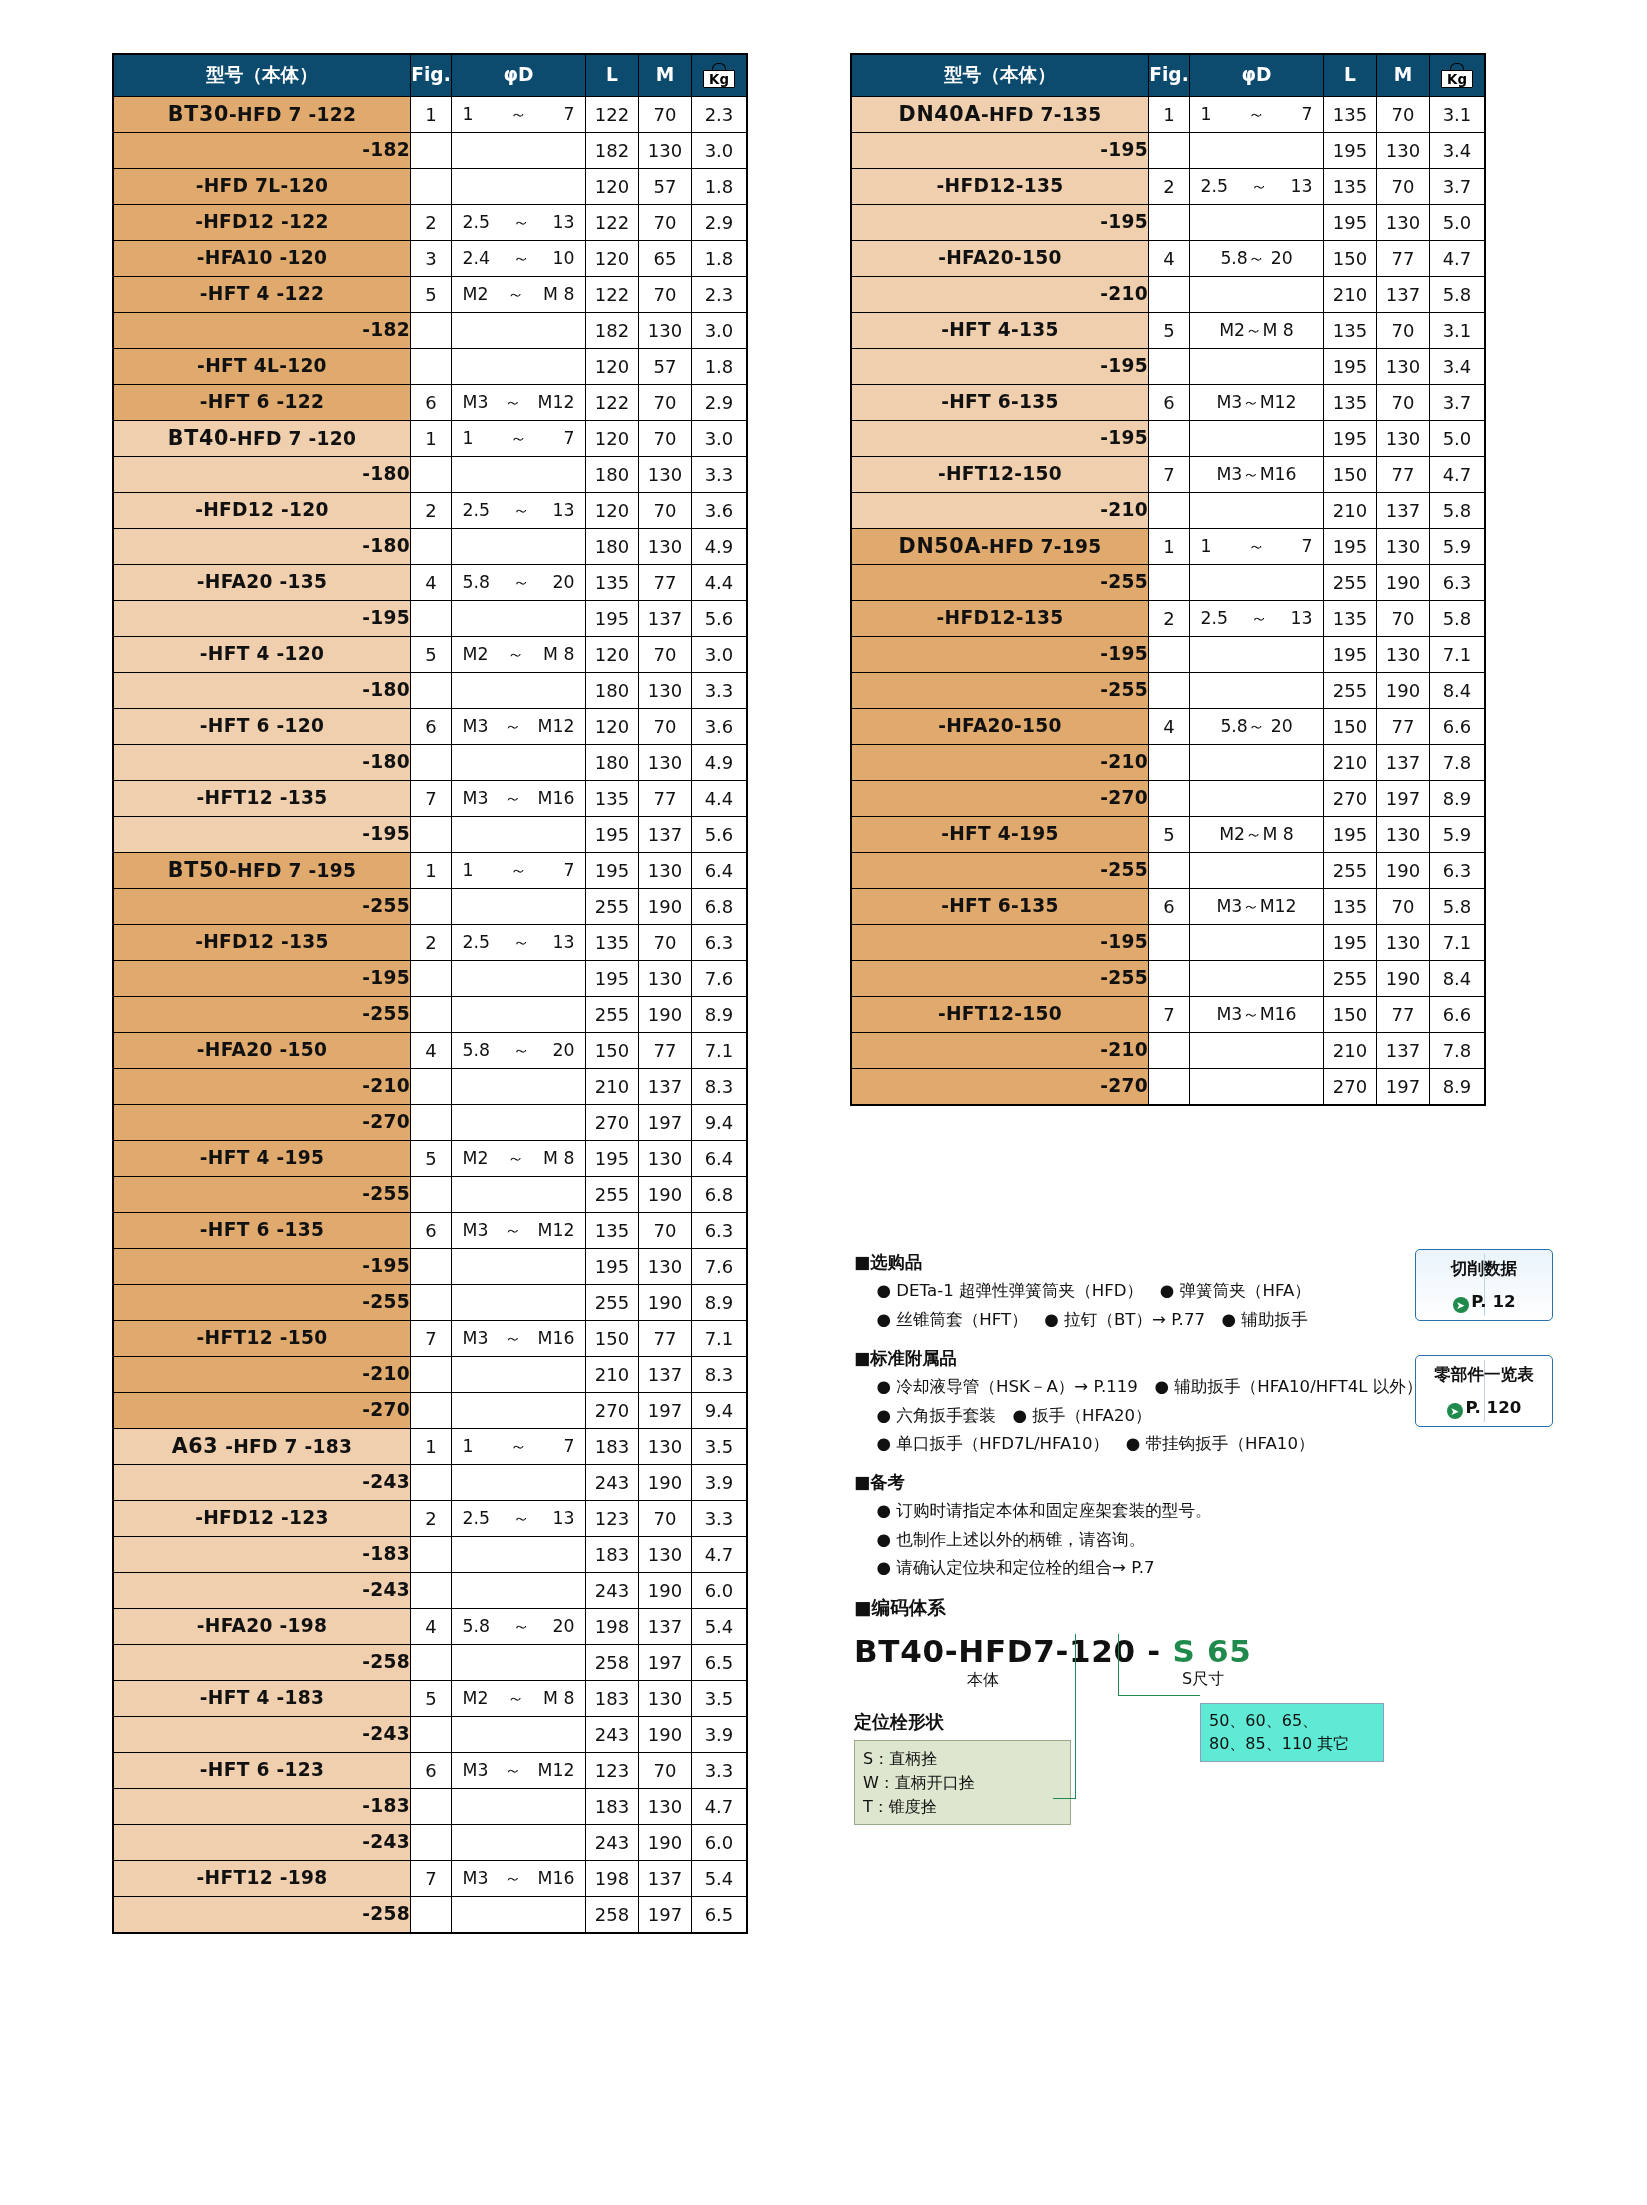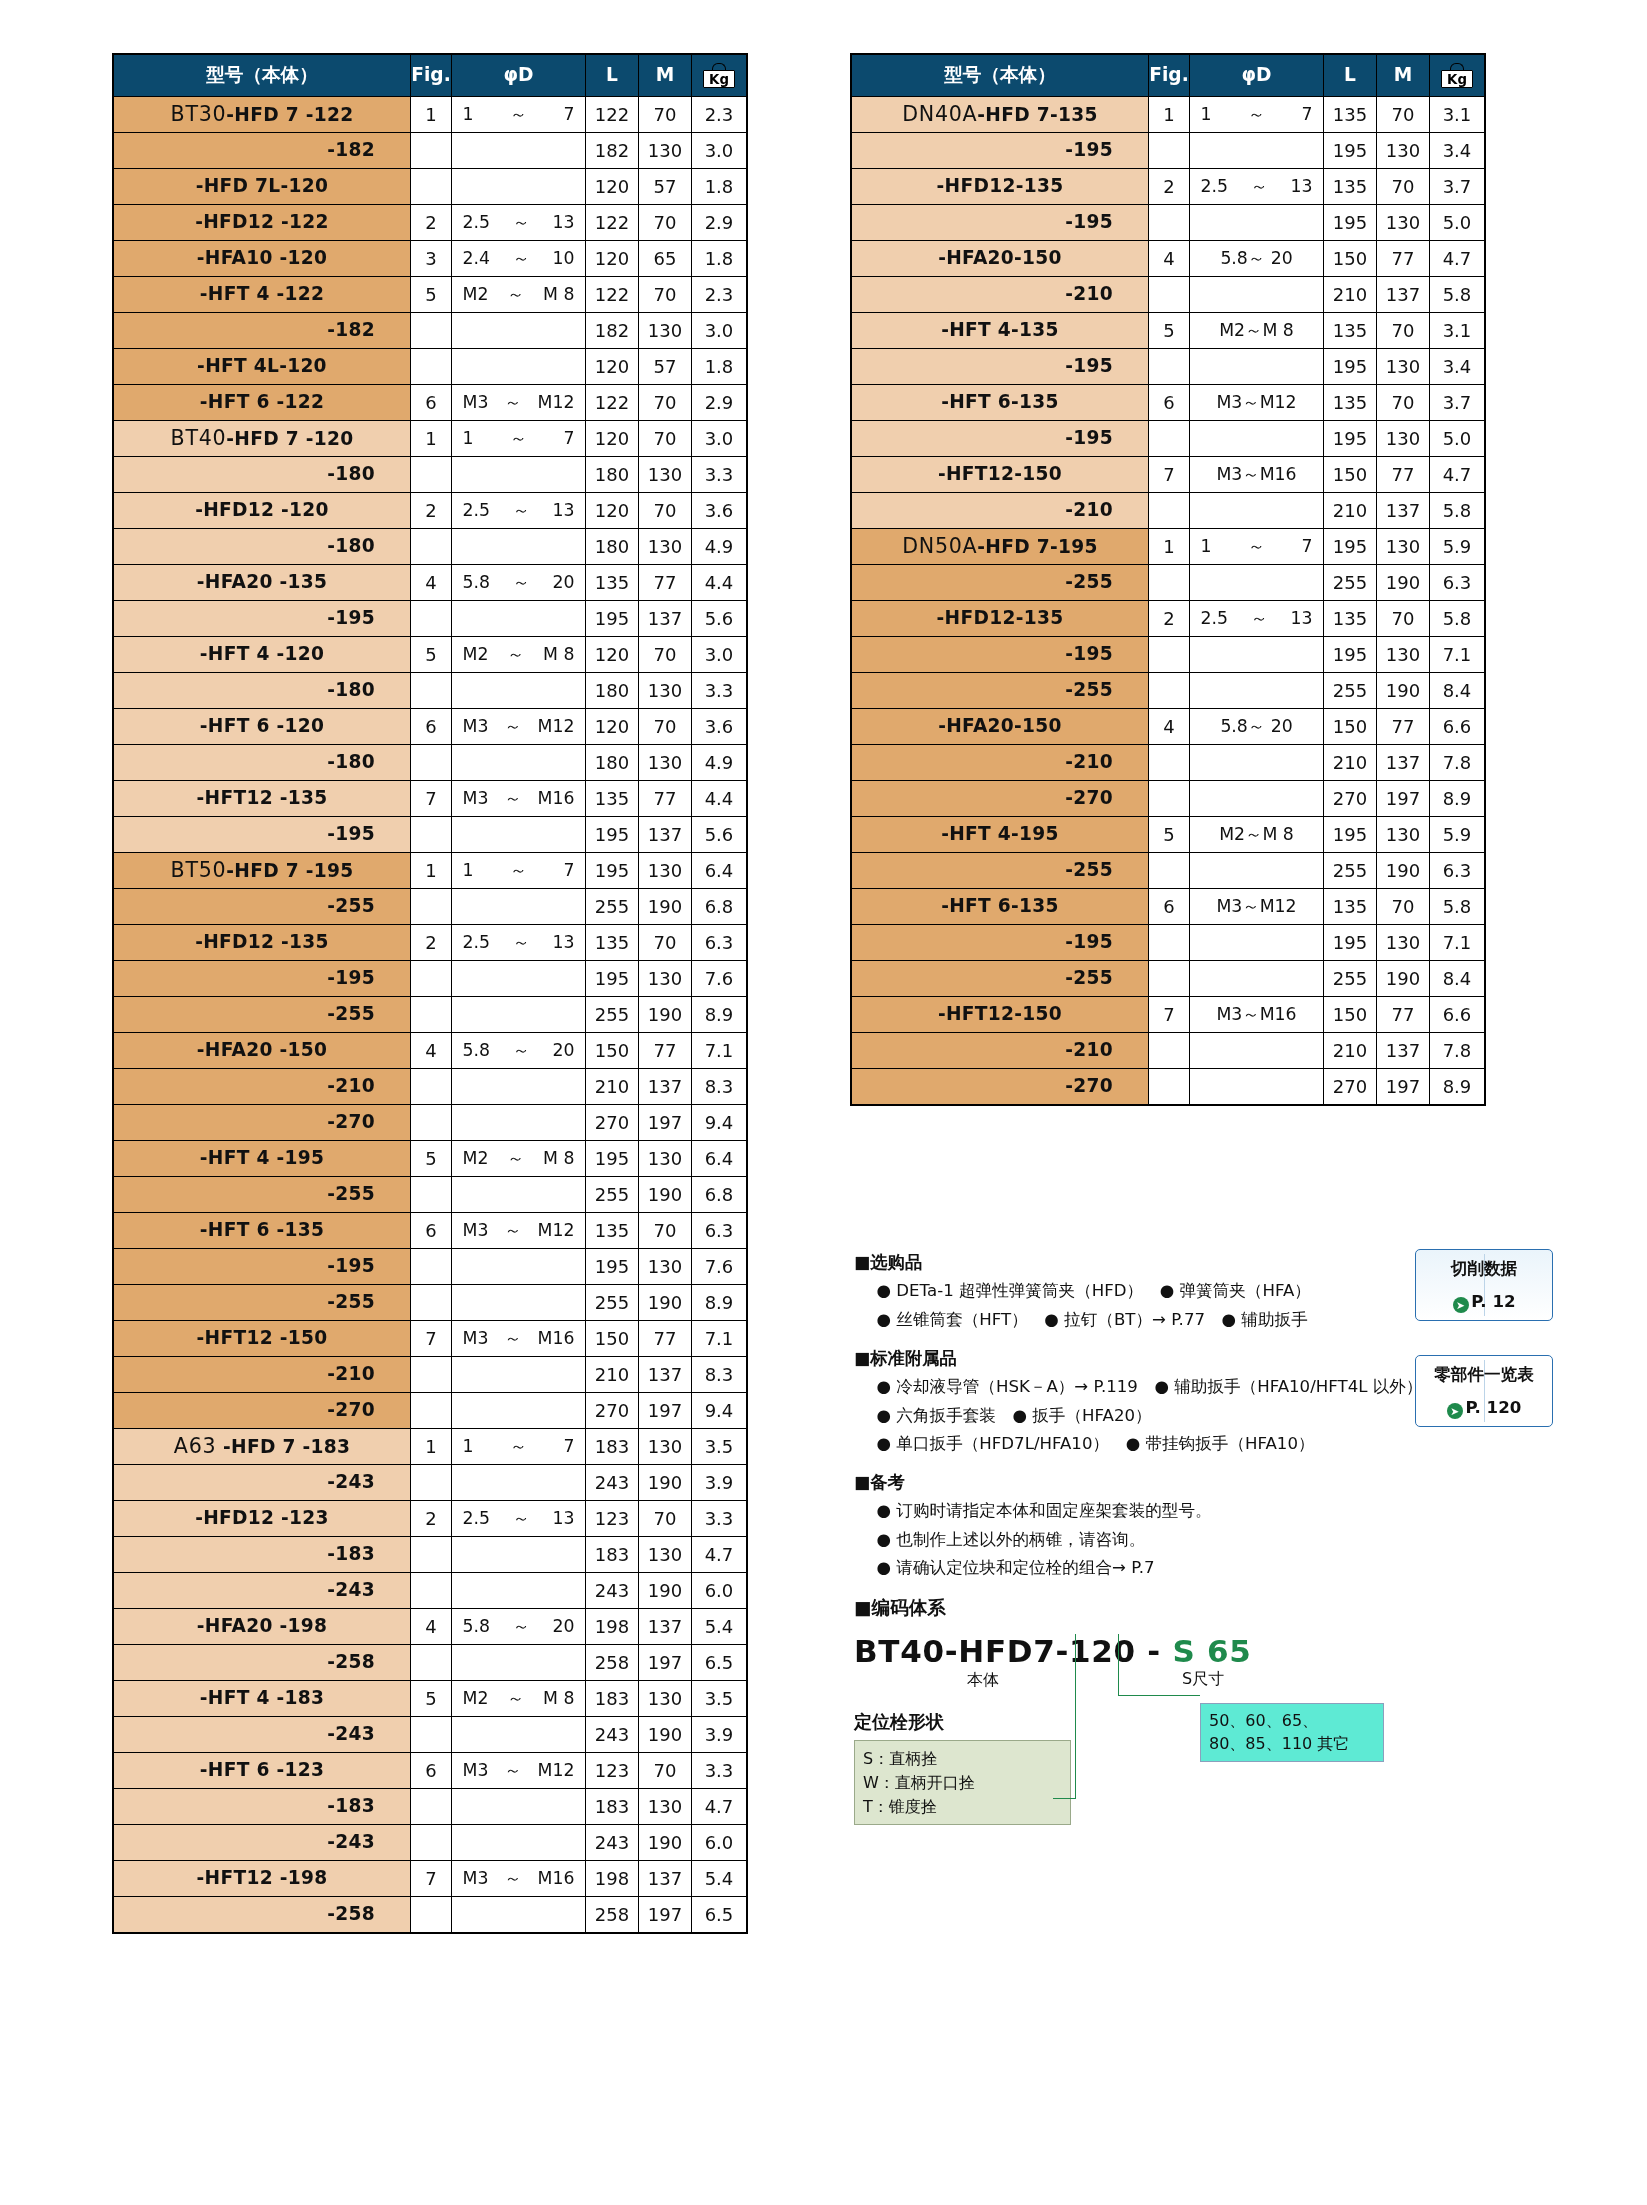--- a/index.html
+++ b/index.html
@@ -57,23 +57,23 @@
   
   td.model{
     background:#f0cfae;
     text-align:left;
     padding-left:6.6px;
     font-weight:bold;
     font-size:18.6px;
     letter-spacing:0.3px;
   }
   td.model.dark{background:#e0a96d;}
-  td.model .big{font-size:20.6px;font-weight:normal;letter-spacing:0.7px;}
+  td.model .big{font-size:20.6px;font-weight:bold;letter-spacing:0.7px;}
   td.model .mid{font-size:18.6px;font-weight:bold;}
-  td.model.cont{text-align:right;padding-right:35px;}
+  td.model.cont{text-align:right;}
 
   .c-fig{width:40px;}
   .c-d{width:133px;}
   .c-l{width:52px;}
   .c-m{width:52px;}
   .c-kg{width:54px;}
   .c-model{width:296px;}
 
   .d-inner{display:flex;justify-content:space-between;padding:0 10.6px;font-size:17.3px;}
   .d-plain{font-size:17.3px;}

